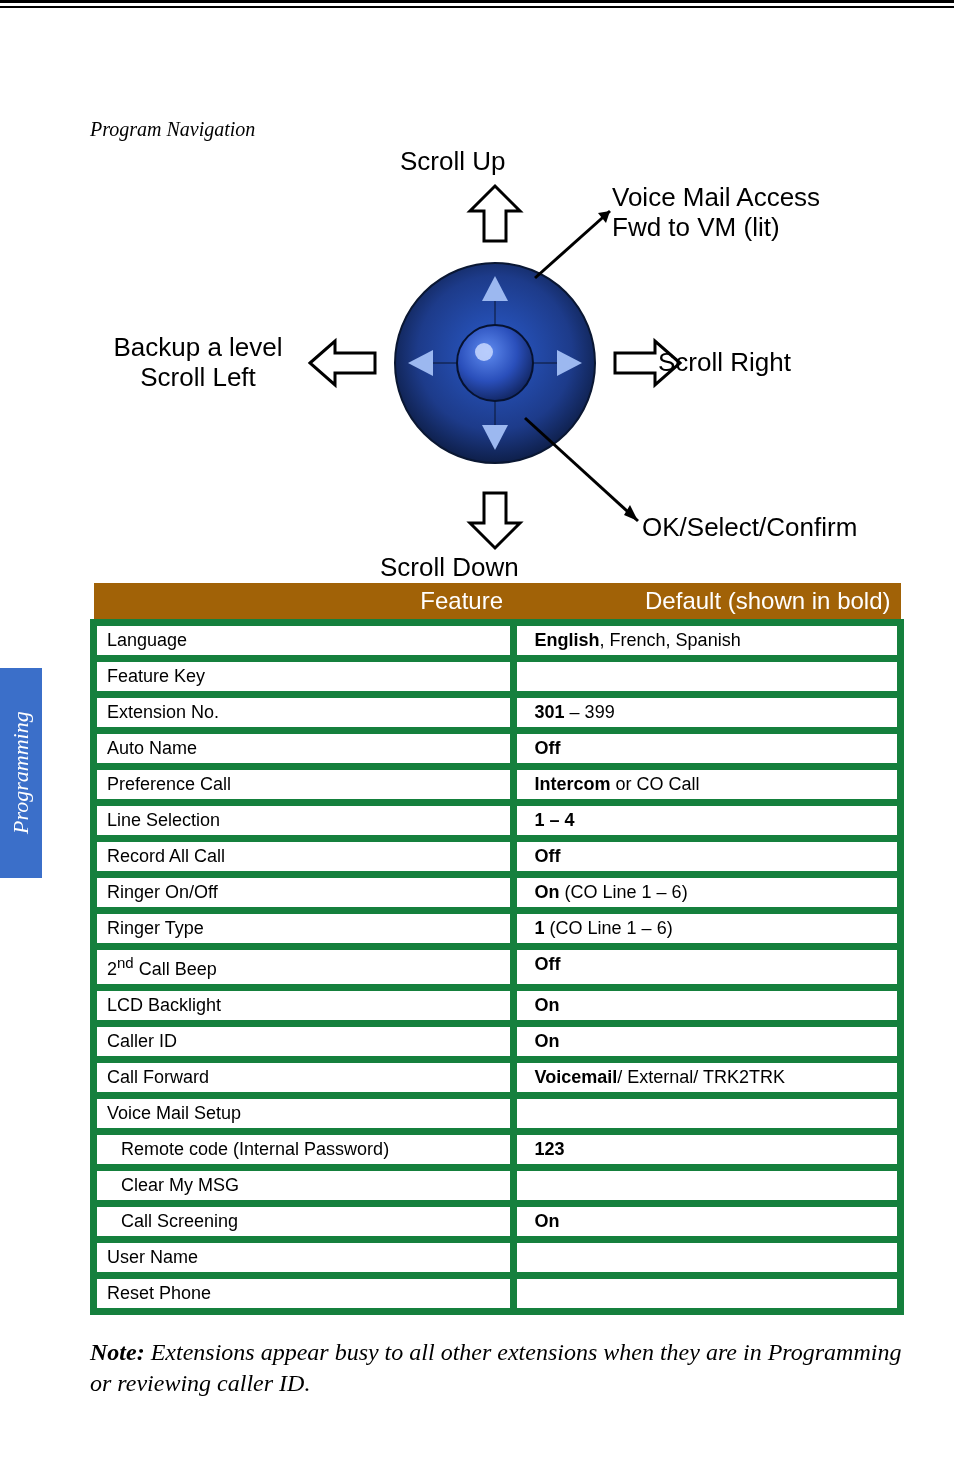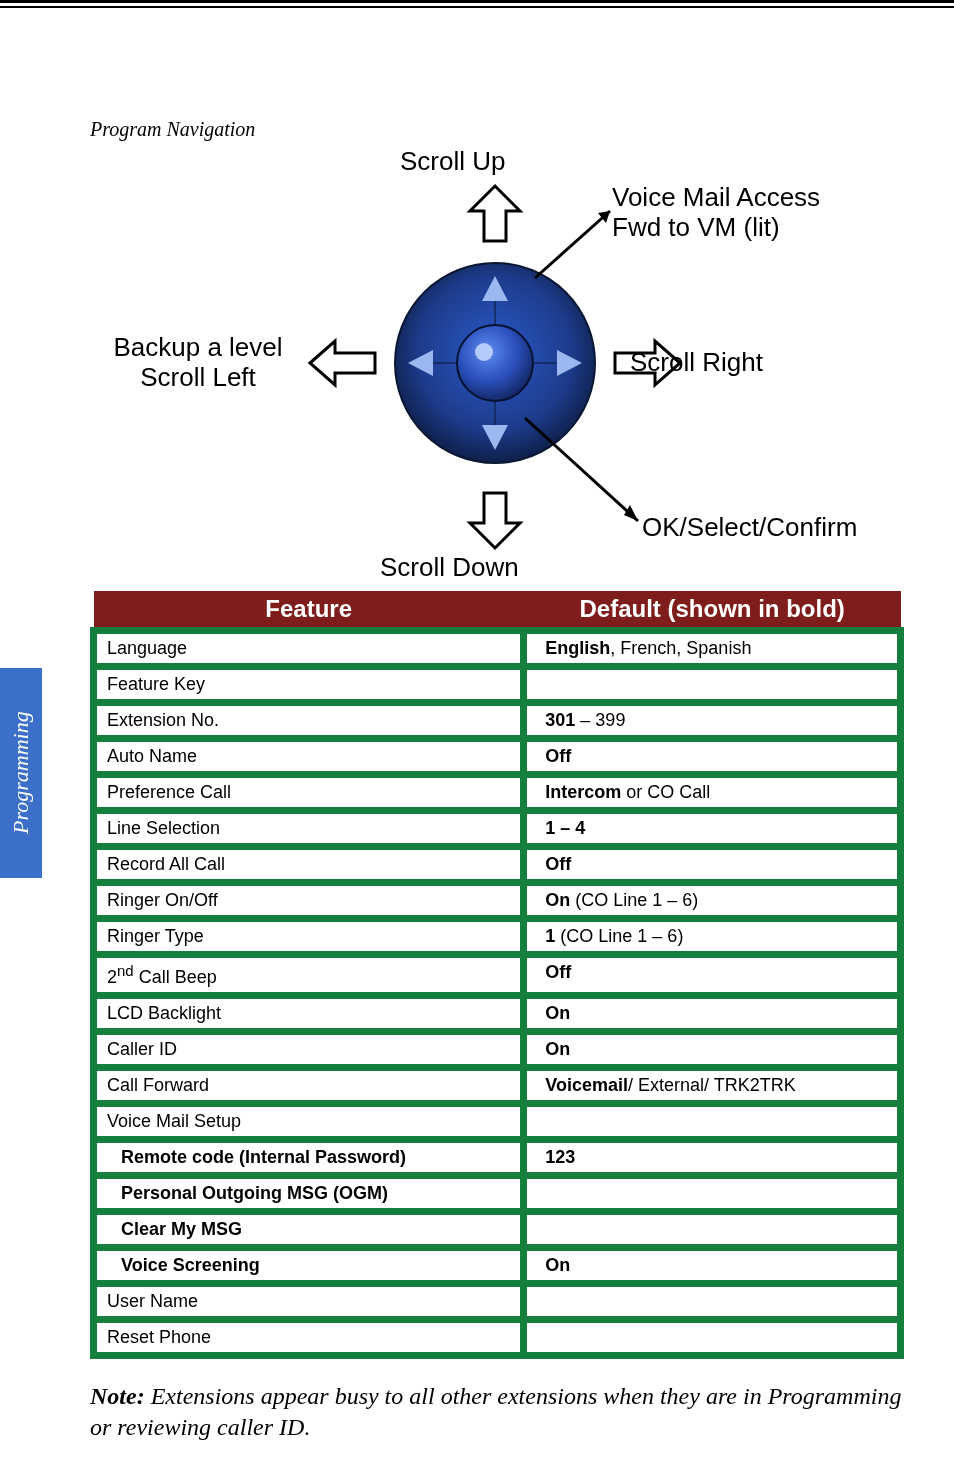--- a/index.html
+++ b/index.html
@@ -49,21 +49,21 @@
   .section-title {
     font-style: italic;
     font-weight: normal;
     font-size: 20px;
     font-family: Georgia, "Times New Roman", serif;
     margin-bottom: 12px;
   }
   .diagram {
     position: relative;
     height: 430px;
-    margin-bottom: 8px;
+    margin-bottom: 0;
   }
   .diagram .label {
     position: absolute;
     font-size: 26px;
     text-align: center;
     line-height: 1.15;
   }
   .diagram .nav-circle {
     position: absolute;
     left: 300px;
@@ -73,33 +73,33 @@
   }
   .arrow-svg {
     position: absolute;
   }
   table.feat {
     width: 100%;
     border-collapse: collapse;
     font-size: 18px;
   }
   table.feat th {
-    background: #7f1d1d;
+    background: #a16207;
     color: #ffffff;
-    text-align: center;
+    text-align: right;
     font-size: 24px;
     padding: 4px 10px;
-    font-weight: bold;
+    font-weight: normal;
   }
   table.feat td {
     border: 7px solid #15803d;
     padding: 4px 10px;
     vertical-align: top;
   }
-  table.feat td.indent { padding-left: 24px; font-weight: bold; }
+  table.feat td.indent { padding-left: 24px; }
   .b { font-weight: bold; margin-left: 8px; }
   .note {
     margin-top: 22px;
     font-style: italic;
     font-size: 24px;
     line-height: 1.3;
     font-family: Georgia, "Times New Roman", serif;
   }
   .note .lead { font-weight: bold; }
 </style>
@@ -123,21 +123,21 @@
       <div class="label" style="left:522px; top:30px; text-align:left;">
         <span>Voice Mail Access</span><br>
         <span>Fwd to VM (lit)</span>
       </div>
 
       <div class="label" style="left:18px; top:180px; text-align:center; width:180px;">
         <span>Backup a level</span><br>
         <span>Scroll Left</span>
       </div>
 
-      <div class="label" style="left:540px; top:195px; text-align:right;">Scroll Right</div>
+      <div class="label" style="left:568px; top:195px; text-align:right;">Scroll Right</div>
 
       <div class="label" style="left:552px; top:360px; text-align:left;">OK/Select/Confirm</div>
 
       <div class="label" style="left:290px; top:400px;">Scroll Down</div>
 
       <svg class="nav-circle" viewBox="0 0 210 210">
         <defs>
           <radialGradient id="g1" cx="50%" cy="45%" r="55%">
             <stop offset="0%" stop-color="#2a5bcc"></stop>
             <stop offset="70%" stop-color="#1d3b8a"></stop>
@@ -253,29 +253,25 @@
           </tr>
           <tr>
             <td>Voice Mail Setup</td>
             <td></td>
           </tr>
           <tr>
             <td class="indent">Remote code (Internal Password)</td>
             <td><span class="b">123</span></td>
           </tr>
           <tr>
-            <td class="indent">Personal Outgoing MSG (OGM)</td>
-            <td></td>
-          </tr>
-          <tr>
             <td class="indent">Clear My MSG</td>
             <td></td>
           </tr>
           <tr>
-            <td class="indent">Voice Screening</td>
+            <td class="indent">Call Screening</td>
             <td><span class="b">On</span></td>
           </tr>
           <tr>
             <td>User Name</td>
             <td></td>
           </tr>
           <tr>
             <td>Reset Phone</td>
             <td></td>
           </tr>

